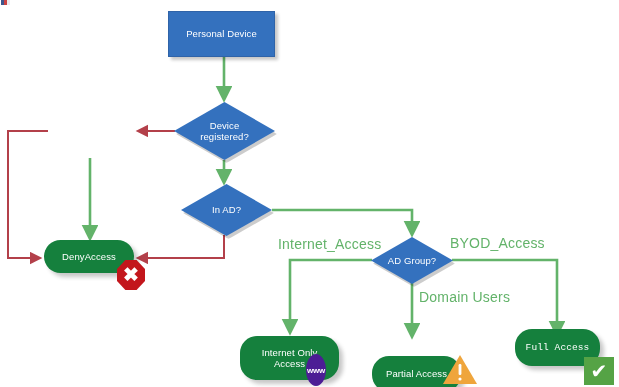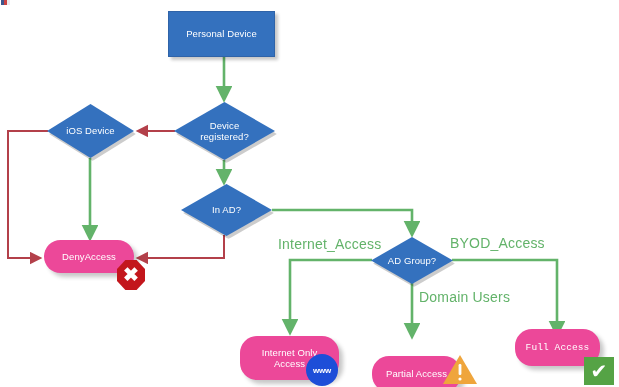--- a/index.html
+++ b/index.html
@@ -39,21 +39,21 @@
 
   
   .rect {
     background: #3471BE;
     border: 1px solid #2f63a8;
     box-shadow: 3px 3px 3px rgba(0,0,0,0.22);
   }
 
   
   .pill {
-    background: #ec4899;
+    background: #15803d;
     border-radius: 17px;
     box-shadow: 4px 4px 4px rgba(0,0,0,0.22);
   }
 
   
   .diamond {
     background: transparent;
     box-shadow: none;
   }
   .diamond .dia-shape {
@@ -101,24 +101,24 @@
     background: #C3161C;
     -webkit-clip-path: polygon(30% 0%,70% 0%,100% 30%,100% 70%,70% 100%,30% 100%,0% 70%,0% 30%);
     clip-path: polygon(30% 0%,70% 0%,100% 30%,100% 70%,70% 100%,30% 100%,0% 70%,0% 30%);
     color: #fff;
     font-size: 19px;
     font-weight: bold;
     line-height: 1;
     padding-bottom: 2px;
   }
   .badge-circle {
-    width: 32px;
+    width: 20px;
     height: 32px;
     border-radius: 50%;
-    background: #1d4ed8;
+    background: #4c1d95;
     color: #ffffff;
     font-size: 8px;
     font-weight: bold;
     letter-spacing: -0.2px;
   }
   .badge-triangle {
     width: 36px;
     height: 31px;
   }
   .badge-square {
@@ -183,25 +183,20 @@
 
   <div class="node diamond" style="left:174px; top:102px; width:101px; height:58px;">
     <span class="dia-shadow"></span>
     <span class="dia-shape"></span>
     <span class="dia-label">
       <span>Device</span><br>
       <span>registered?</span>
     </span>
   </div>
 
-  <div class="node diamond" style="left:47px; top:104px; width:87px; height:54px;">
-    <span class="dia-shadow"></span>
-    <span class="dia-shape"></span>
-    <span class="dia-label">iOS Device</span>
-  </div>
 
   <div class="node diamond" style="left:181px; top:184px; width:91px; height:52px;">
     <span class="dia-shadow"></span>
     <span class="dia-shape"></span>
     <span class="dia-label">In AD?</span>
   </div>
 
   <div class="node diamond" style="left:371px; top:237px; width:82px; height:47px;">
     <span class="dia-shadow"></span>
     <span class="dia-shape"></span>

